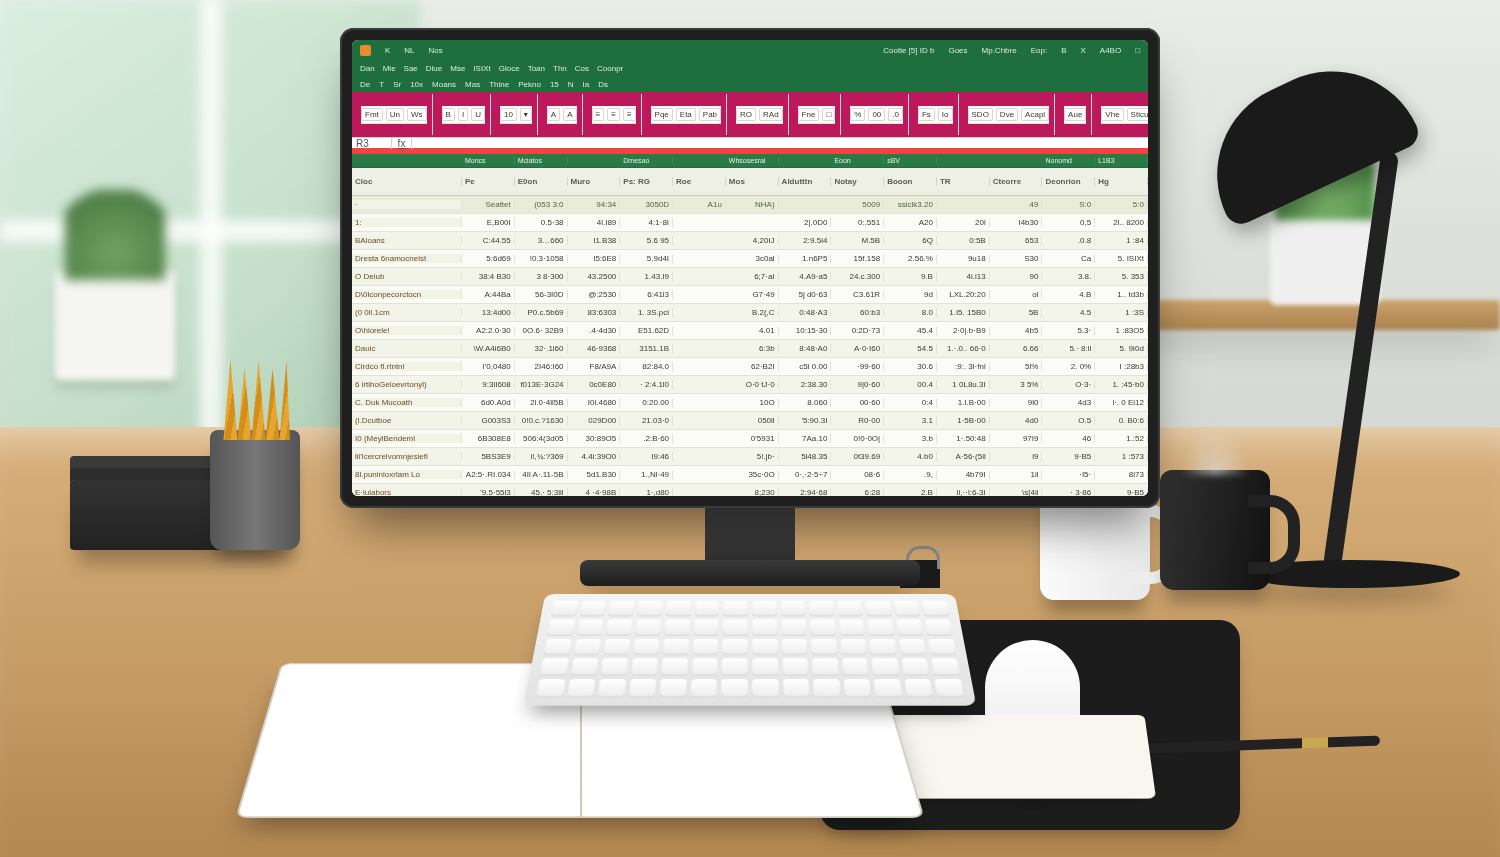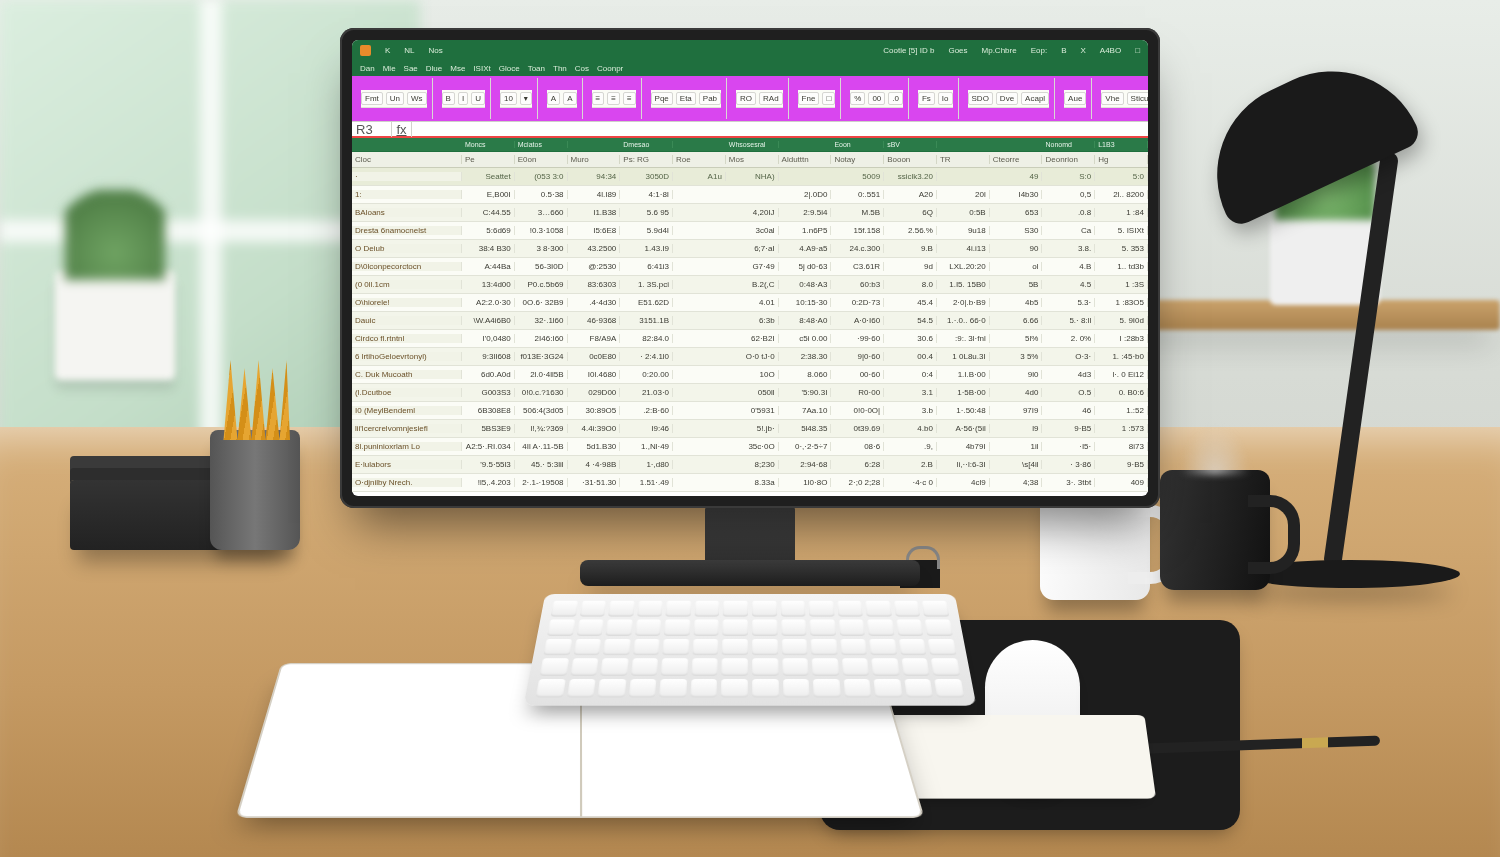--- a/index.html
+++ b/index.html
@@ -117,37 +117,37 @@
     background:linear-gradient(#3c3c3c,#1e1e1e);border-radius:8px;
     box-shadow:0 18px 22px -10px rgba(0,0,0,.5);}
 
   .screen{width:100%;height:100%;background:#fff;border-radius:6px;overflow:hidden;display:flex;flex-direction:column;font-size:9px;color:#333;}
 
   
   .titlebar{height:20px;background:#1f6f3e;display:flex;align-items:center;gap:14px;padding:0 8px;color:#d9ecd9;font-size:8px;}
   .titlebar .app-icon{width:11px;height:11px;background:#e88b2b;border-radius:2px;}
   .menubar{height:16px;background:#1f6f3e;display:flex;gap:8px;padding:0 8px;color:#d9ecd9;font-size:8px;align-items:center;}
   .tabbar{height:16px;background:#1f6f3e;display:flex;gap:9px;padding:0 8px;color:#d9ecd9;font-size:8px;align-items:center;}
-  .ribbon{height:46px;background:#d946ef;border-bottom:1px solid #cfcfca;display:flex;align-items:center;gap:4px;padding:2px 4px;font-size:7px;color:#555;overflow:hidden;}
+  .ribbon{height:46px;background:#be185d;border-bottom:1px solid #cfcfca;display:flex;align-items:center;gap:4px;padding:2px 4px;font-size:7px;color:#555;overflow:hidden;}
   .ribbon .grp{border-right:1px solid #d9d9d4;padding:2px 5px;height:100%;display:flex;flex-direction:column;justify-content:space-around;}
   .ribbon .btn{background:#fdfdfc;border:1px solid #d6d6d2;border-radius:2px;padding:1px 3px;white-space:nowrap;}
   .ribbon .row{display:flex;gap:3px;}
 
-  .formula{height:16px;background:#fff;border-bottom:2px solid #ef4444;display:flex;align-items:center;font-size:13px;color:#555;}
+  .formula{height:16px;background:#fff;border-bottom:6px solid #ef4444;display:flex;align-items:center;font-size:10px;color:#555;}
   .namebox{width:40px;border-right:1px solid #d2d2cc;padding:0 4px;}
   .fx{width:20px;text-align:center;border-right:1px solid #d2d2cc;text-decoration:underline;}
   .fval{flex:1;padding:0 6px;}
 
   
   .colgroup{height:14px;background:#2a7a48;color:#e6f3e9;display:grid;
     grid-template-columns:110px repeat(13,1fr);font-size:7px;align-items:center;border-bottom:1px solid #1f6f3e;}
   .colgroup span{padding:0 3px;border-right:1px solid #3a8a56;overflow:hidden;white-space:nowrap;}
 
-  .colhead{height:16px;background:#eef0e6;color:#5c5c4f;display:grid;
-    grid-template-columns:110px repeat(13,1fr);font-size:8px;align-items:center;border-bottom:1px solid #c9cdb9;}
+  .colhead{height:28px;background:#eef0e6;color:#5c5c4f;display:grid;
+    grid-template-columns:110px repeat(13,1fr);font-size:8px;align-items:center;border-bottom:1px solid #c9cdb9;font-weight:bold;}
   .colhead span{padding:0 3px;border-right:1px solid #d4d7c6;overflow:hidden;white-space:nowrap;}
 
   .grid{flex:1;overflow:hidden;}
   .row{display:grid;grid-template-columns:110px repeat(13,1fr);height:18px;font-size:8px;color:#3b3b33;
     border-bottom:1px solid #e1e3d7;align-items:center;}
   .row:nth-child(odd){background:#fbfcf6;}
   .row:nth-child(even){background:#f3f5ea;}
   .row span{padding:0 3px;border-right:1px solid #e1e3d7;overflow:hidden;white-space:nowrap;}
   .row span:first-child{background:#f1f3e7;color:#6a5028;}
   .row span:not(:first-child){text-align:right;font-variant-numeric:tabular-nums;}
@@ -278,20 +278,34 @@
         <span>Mie</span>
         <span>Sae</span>
         <span>Dlue</span>
         <span>Mse</span>
         <span>ISIXt</span>
         <span>Gloce</span>
         <span>Toan</span>
         <span>Thn</span>
         <span>Cos</span>
         <span>Coonpr</span>
+      </div>
+    <div class="tabbar" id="tabbar">
+        <span>De</span>
+        <span>T</span>
+        <span>Sr</span>
+        <span>10x</span>
+        <span>Moans</span>
+        <span>Mas</span>
+        <span>Thine</span>
+        <span>Pekno</span>
+        <span>15</span>
+        <span>N</span>
+        <span>Ia</span>
+        <span>Ds</span>
       </div>
 
     <div class="ribbon" id="ribbon">
         <div class="grp">
           <div class="row">
             <div class="btn">Fmt</div>
             <div class="btn">Un</div>
             <div class="btn">Ws</div>
           </div>
         </div>

